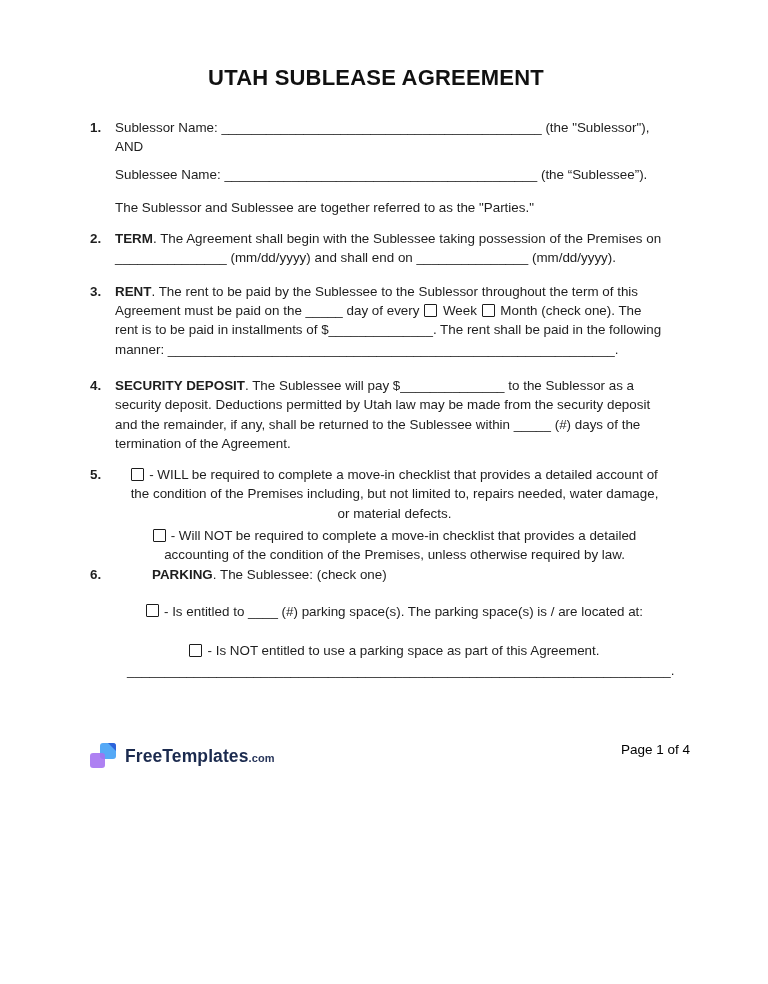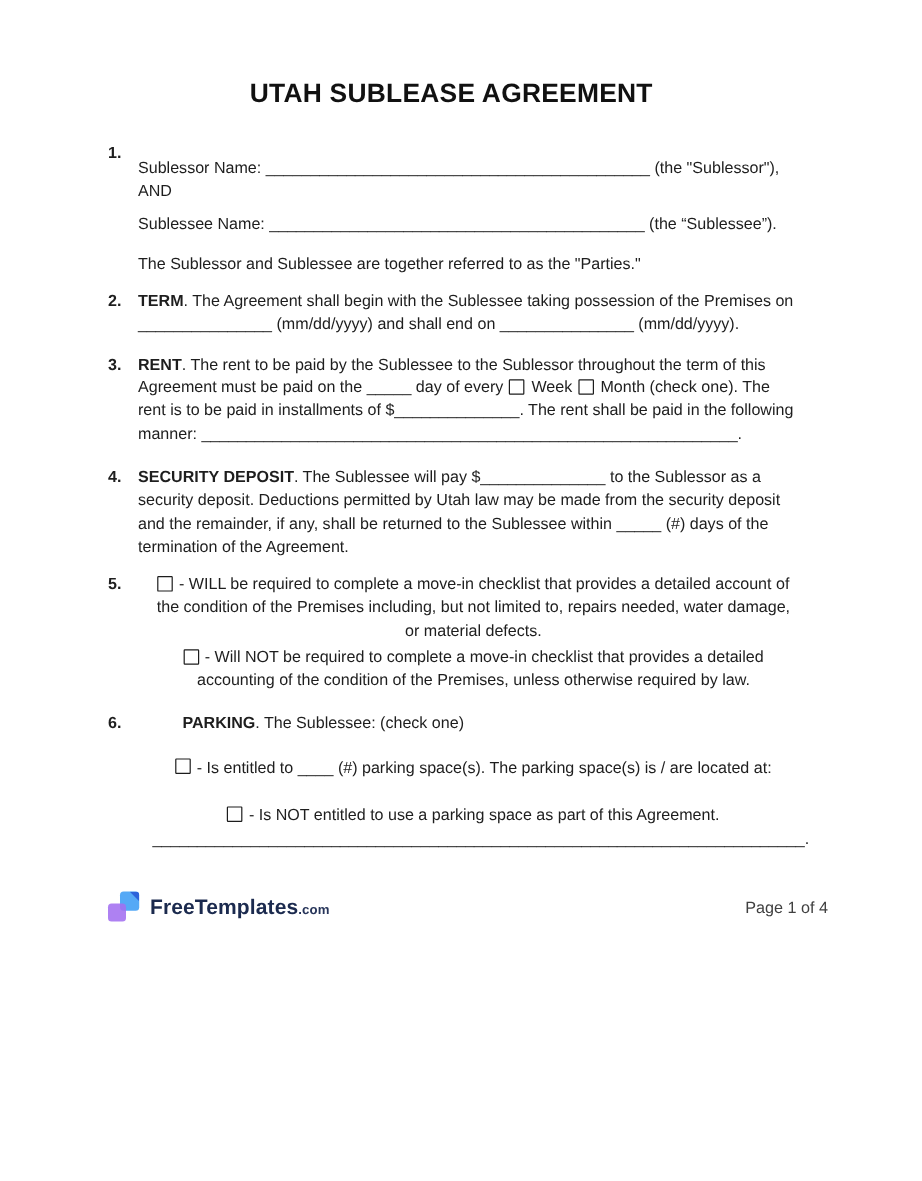--- a/index.html
+++ b/index.html
@@ -19,58 +19,58 @@
     font-size:22px; line-height:27px; font-weight:bold;
     text-align:center; letter-spacing:0.2px;
     margin:0 0 27px 0; color:#111;
   }
   .sec { display:flex; }
   .sec-num { flex:none; width:25px; font-weight:bold; }
   .sec-body { flex:1; min-width:0; }
   .b { font-weight:bold; }
   p { margin:0; }
   .mb14 { margin-bottom:14px; }
-  .mb8  { margin-bottom:8px;margin-top:12px; }
+  .mb8  { margin-bottom:8px; }
   .mb12 { margin-bottom:12px; }
   .mb15 { margin-bottom:15px; }
   .mb17 { margin-bottom:17px; }
-  .mb16 { margin-bottom:16px; }
+  .mb16 { }
   .mb18 { margin-bottom:18px;padding-left:37px; }
   .mb3  { margin-bottom:3px; }
   .mb4  { margin-bottom:20px; }
   .mb2  { margin-bottom:2px; }
   .cb-item { padding-left:12px;text-align:center; }
   .checkbox {
     display:inline-block; width:11px; height:11px;
     border:1.5px solid #1c1c1c; border-radius:1px;
     vertical-align:-1.5px; margin-right:5px; background:#fff;
   }
   .checkbox.inline { margin:0 2px 0 1px; vertical-align:-2px; }
   .footer {
     position:absolute; left:90px; right:78px; bottom:26px;
-    display:flex; justify-content:space-between; align-items:center;
+    display:flex; justify-content:space-between; align-items:flex-start;
   }
   .logo { display:flex; align-items:center; gap:8px; }
   .logo-icon { position:relative; width:27px; height:28px; }
   .logo-blue {
     position:absolute; right:1px; top:1px; width:16px; height:16px;
     background:#55a9f6; border-radius:3px;
   }
   .logo-fold {
     position:absolute; right:1px; top:1px; width:0; height:0;
     border-top:8px solid #2d63da; border-left:8px solid transparent;
     border-top-right-radius:3px;
   }
   .logo-purple {
     position:absolute; left:0; bottom:2px; width:15px; height:15px;
     background:rgba(163,112,240,0.88); border-radius:3px;
   }
   .brand { font-size:17.5px; font-weight:bold; color:#1b2a4e; letter-spacing:0.1px; }
   .brand-tld { font-size:11px; font-weight:600; color:#27355a; }
-  .page-label { font-size:13.5px; color:#404040; }
+  .page-label { font-size:13.5px; color:#000000; }
 </style>
 </head>
 <body>
 
 <div class="page">
   <div class="doc">
 
     <h1 class="doc-title">UTAH SUBLEASE AGREEMENT</h1>
 
     <div class="sec">

